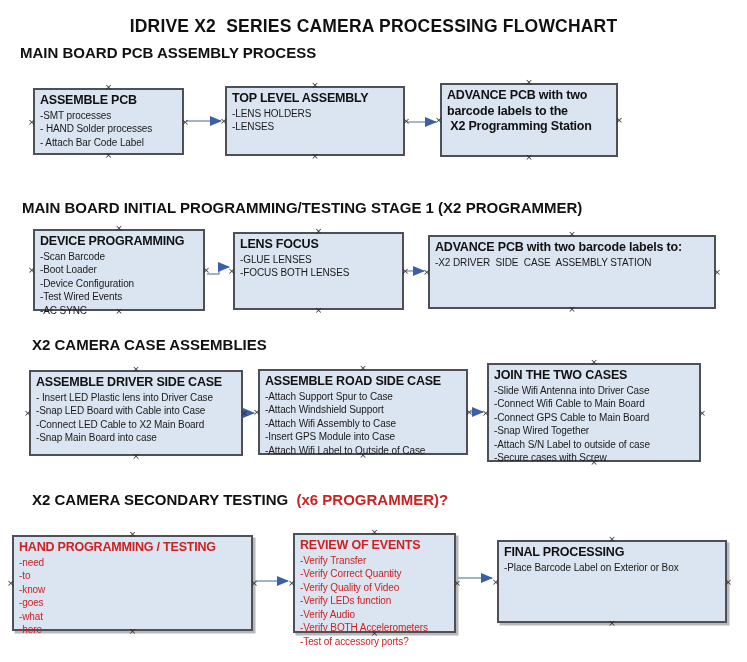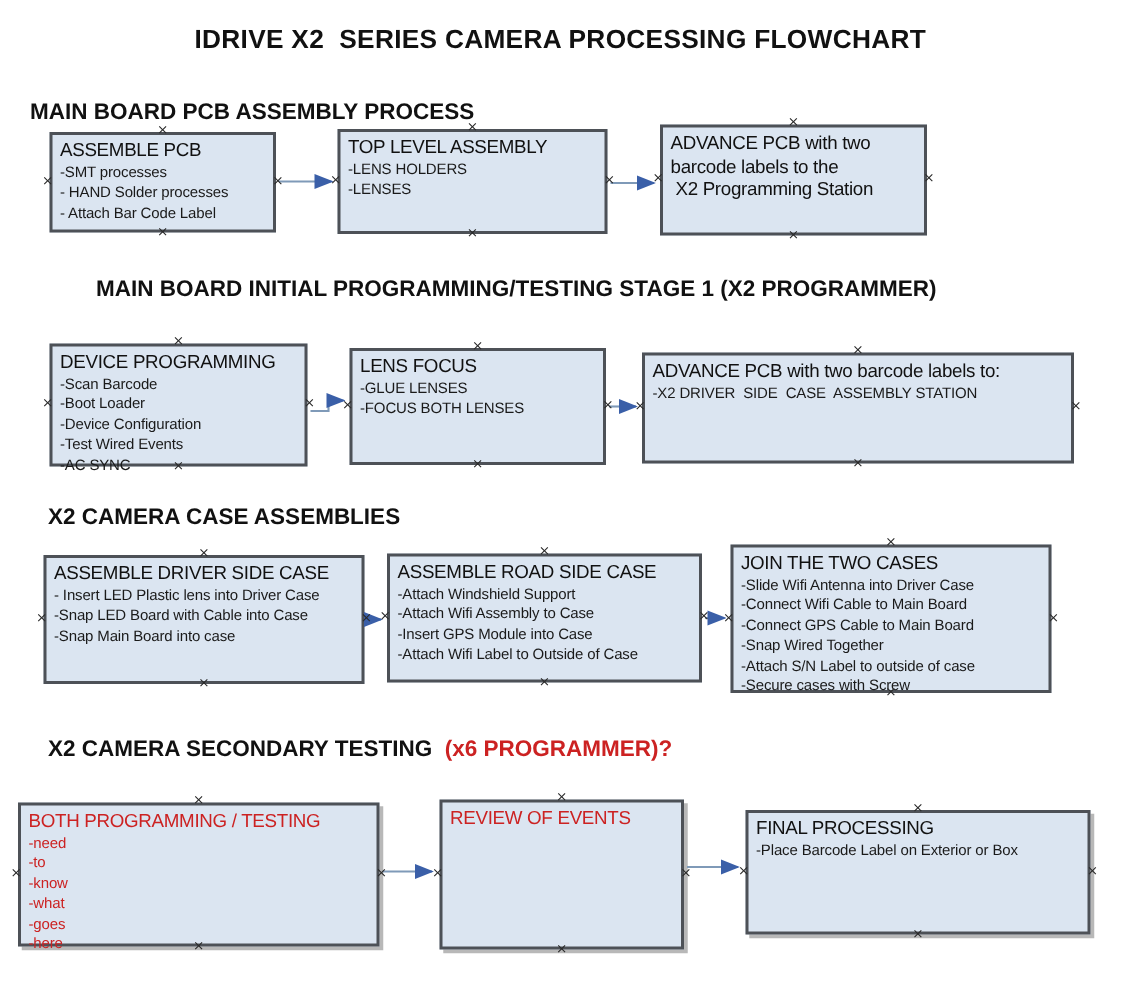--- a/index.html
+++ b/index.html
@@ -15,21 +15,21 @@
     position:absolute;font-size:15px;font-weight:bold;white-space:pre;color:#111;
   }
   .sec-h .red-part{color:var(--red_text,#cc2222);}
   .fbox{
     position:absolute;background:var(--box_fill,#dbe5f1);
     border:2px solid var(--box_border,#4d5157);
     box-sizing:border-box;padding:3px 5px 2px 5px;overflow:visible;
   }
   .fbox.shadow{box-shadow:2.5px 2.5px 0 rgba(125,125,125,.55);}
   .box-title{
-    font-size:12.5px;font-weight:normal;line-height:15.5px;letter-spacing:-0.2px;
+    font-size:12.5px;font-weight:bold;line-height:15.5px;letter-spacing:-0.2px;
     white-space:pre-wrap;color:#111;
   }
   .box-line{
     font-size:10px;line-height:13.5px;letter-spacing:-0.1px;white-space:pre-wrap;color:#1a1a1a;
   }
   .fbox.red .box-title,.fbox.red .box-line{color:var(--red_text,#cc2222);}
   .handle{
     position:absolute;font-family:"DejaVu Sans",sans-serif;font-size:9px;line-height:1;
     color:#2a2a2a;z-index:6;pointer-events:none;user-select:none;
   }
@@ -57,22 +57,22 @@
     <path class="conn" d="M186,121 H221" marker-end="url(#ah)"></path>
     <path class="conn" d="M407,122 H436" marker-end="url(#ah)"></path>
     <path class="conn" d="M207,274 H219 V267 H229" marker-end="url(#ah)"></path>
     <path class="conn" d="M406,271 H424" marker-end="url(#ah)"></path>
     <path class="conn" d="M245,413 H254" marker-end="url(#ah)"></path>
     <path class="conn" d="M470,412 H483" marker-end="url(#ah)"></path>
     <path class="conn" d="M255,581 H288" marker-end="url(#ah)"></path>
     <path class="conn" d="M458,578 H492" marker-end="url(#ah)"></path>
   </svg>
 
-  <div class="sec-h" style="left:20px;top:66px;">MAIN BOARD PCB ASSEMBLY PROCESS</div>
-  <div class="sec-h" style="left:22px;top:184px;margin-left:42px;">MAIN BOARD INITIAL PROGRAMMING/TESTING STAGE 1 (X2 PROGRAMMER)</div>
+  <div class="sec-h" style="left:20px;top:44px;">MAIN BOARD PCB ASSEMBLY PROCESS</div>
+  <div class="sec-h" style="left:22px;top:199px;">MAIN BOARD INITIAL PROGRAMMING/TESTING STAGE 1 (X2 PROGRAMMER)</div>
   <div class="sec-h" style="left:32px;top:336px;">X2 CAMERA CASE ASSEMBLIES</div>
   <div class="sec-h" style="left:32px;top:491px;text-align:right;"><span>X2 CAMERA SECONDARY TESTING </span><span class="red-part"> (x6 PROGRAMMER)?</span></div>
 
   <div class="fbox" style="left:33px;top:88px;width:151px;height:67px;">
     <div class="box-title">ASSEMBLE PCB</div>
     <div class="box-items">
         <div class="box-line">-SMT processes</div>
         <div class="box-line">- HAND Solder processes</div>
         <div class="box-line">- Attach Bar Code Label</div>
       </div>
@@ -136,30 +136,32 @@
       <span class="handle h-b">×</span>
       <span class="handle h-l">×</span>
       <span class="handle h-r">×</span>
     </div>
 
   <div class="fbox" style="left:29px;top:370px;width:214px;height:86px;">
     <div class="box-title">ASSEMBLE DRIVER SIDE CASE</div>
     <div class="box-items">
         <div class="box-line">- Insert LED Plastic lens into Driver Case</div>
         <div class="box-line">-Snap LED Board with Cable into Case</div>
+        <div class="box-line">-Connect LED Cable to X2 Main Board</div>
         <div class="box-line">-Snap Main Board into case</div>
       </div>
   <span class="handle h-t">×</span>
       <span class="handle h-b">×</span>
       <span class="handle h-l">×</span>
       <span class="handle h-r">×</span>
     </div>
   <div class="fbox" style="left:258px;top:369px;width:210px;height:86px;">
     <div class="box-title">ASSEMBLE ROAD SIDE CASE</div>
     <div class="box-items">
+        <div class="box-line">-Attach Support Spur to Case</div>
         <div class="box-line">-Attach Windshield Support</div>
         <div class="box-line">-Attach Wifi Assembly to Case</div>
         <div class="box-line">-Insert GPS Module into Case</div>
         <div class="box-line">-Attach Wifi Label to Outside of Case</div>
       </div>
   <span class="handle h-t">×</span>
       <span class="handle h-b">×</span>
       <span class="handle h-l">×</span>
       <span class="handle h-r">×</span>
     </div>
@@ -173,36 +175,45 @@
         <div class="box-line">-Attach S/N Label to outside of case</div>
         <div class="box-line">-Secure cases with Screw</div>
       </div>
   <span class="handle h-t">×</span>
       <span class="handle h-b">×</span>
       <span class="handle h-l">×</span>
       <span class="handle h-r">×</span>
     </div>
 
   <div class="fbox red shadow" style="left:12px;top:535px;width:241px;height:96px;">
-    <div class="box-title">BOTH PROGRAMMING / TESTING</div>
+    <div class="box-title">HAND PROGRAMMING / TESTING</div>
     <div class="box-items">
         <div class="box-line">-need</div>
         <div class="box-line">-to</div>
         <div class="box-line">-know</div>
+        <div class="box-line">-goes</div>
         <div class="box-line">-what</div>
-        <div class="box-line">-goes</div>
         <div class="box-line">-here</div>
       </div>
   <span class="handle h-t">×</span>
       <span class="handle h-b">×</span>
       <span class="handle h-l">×</span>
       <span class="handle h-r">×</span>
     </div>
   <div class="fbox red shadow" style="left:293px;top:533px;width:163px;height:100px;">
     <div class="box-title">REVIEW OF EVENTS</div>
+    <div class="box-items">
+        <div class="box-line">-Verify Transfer</div>
+        <div class="box-line">-Verify Correct Quantity</div>
+        <div class="box-line">-Verify Quality of Video</div>
+        <div class="box-line">-Verify LEDs function</div>
+        <div class="box-line">-Verify Audio</div>
+        <div class="box-line">-Verify BOTH Accelerometers</div>
+        <div class="box-line">-Test of accessory ports?</div>
+      </div>
   <span class="handle h-t">×</span>
       <span class="handle h-b">×</span>
       <span class="handle h-l">×</span>
       <span class="handle h-r">×</span>
     </div>
   <div class="fbox shadow" style="left:497px;top:540px;width:230px;height:83px;">
     <div class="box-title">FINAL PROCESSING</div>
     <div class="box-items">
         <div class="box-line">-Place Barcode Label on Exterior or Box</div>
       </div>

